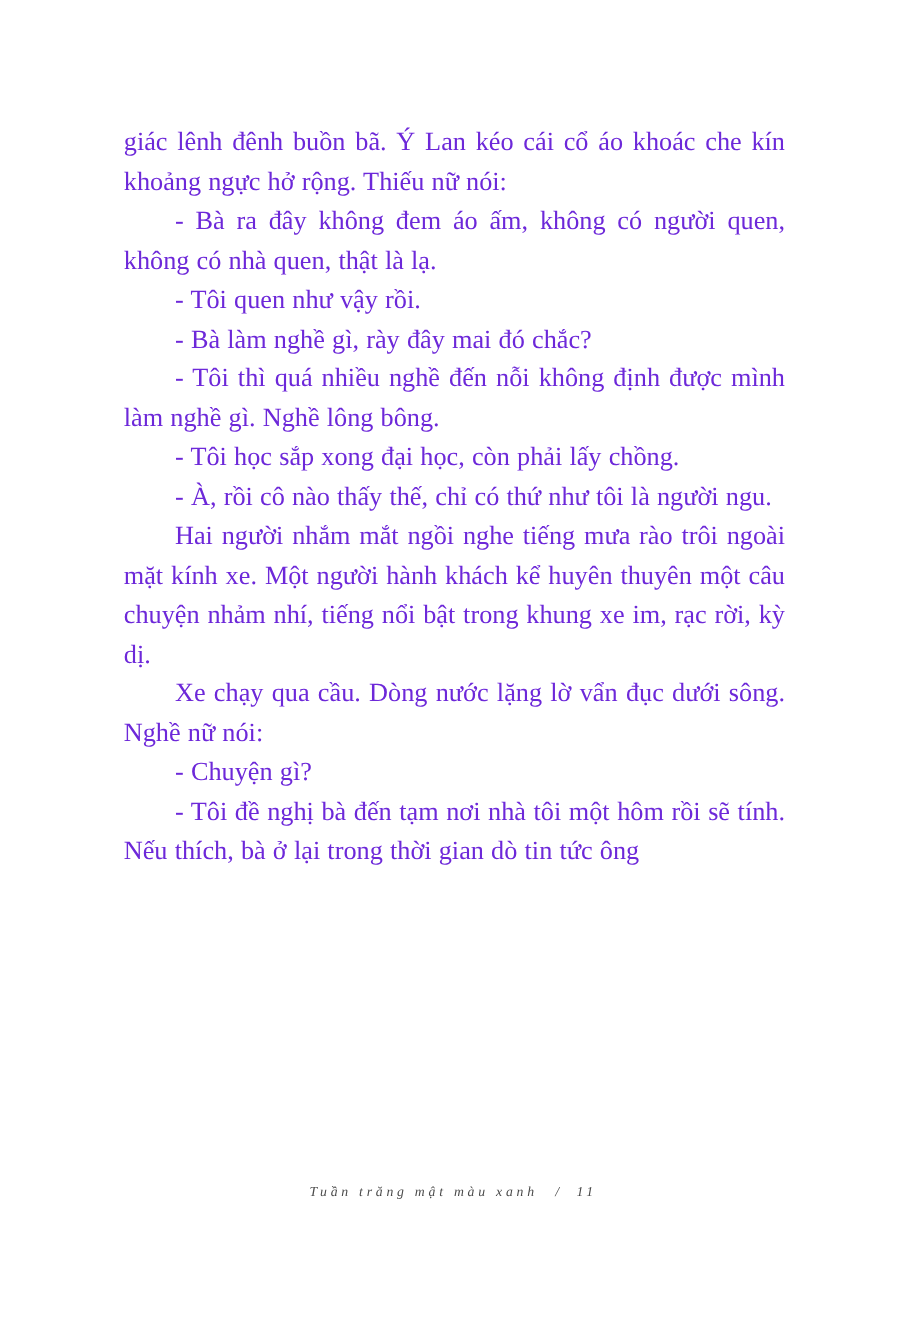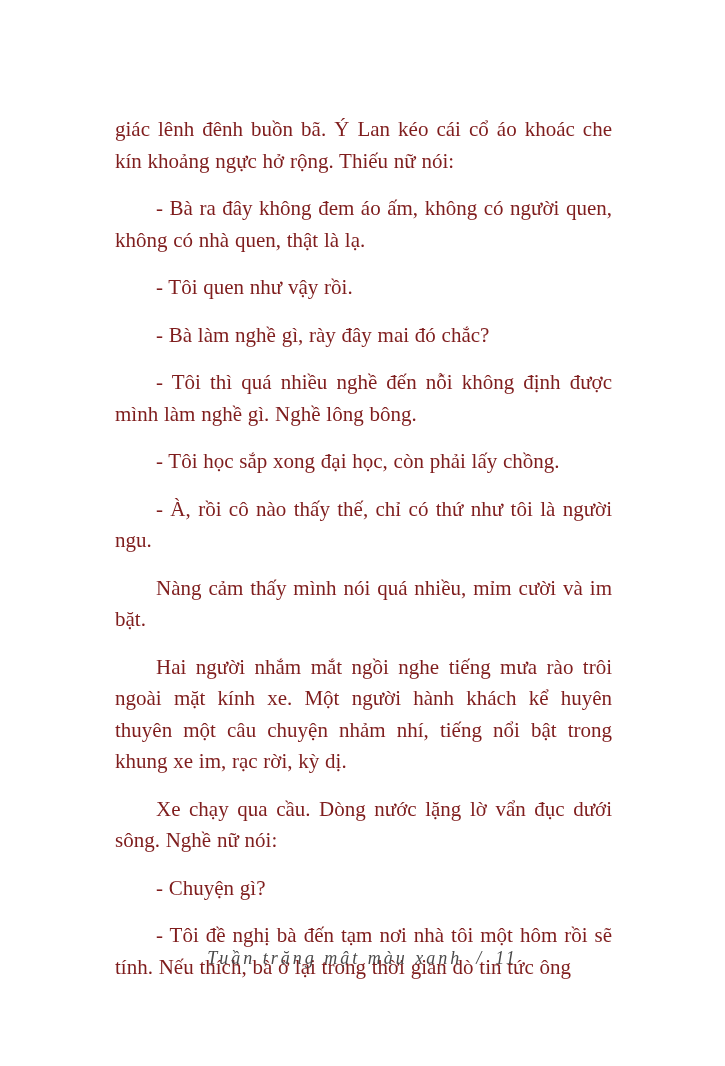--- a/index.html
+++ b/index.html
@@ -15,64 +15,63 @@
     overflow: hidden;
     font-family: "Liberation Serif", serif;
   }
   .body-text {
     position: absolute;
     left: 99px;
     top: 98px;
     width: 529px;
   }
   .para {
-    margin: 16px;
+    margin: 0;
     padding: 0;
     text-align: justify;
     text-indent: 41px;
     font-size: 21px;
     line-height: 31.5px;
-    color: #7f1d1d;
+    color: #6d28d9;
     word-spacing: 0.5px;
   }
   .para.continuation {
     text-indent: 0;
   }
   .footer {
     position: absolute;
     top: 948px;
     left: 0;
     width: 725px;
     display: flex;
     justify-content: center;
     align-items: baseline;
     gap: 14px;
     font-style: italic;
-    font-size: 18px;
+    font-size: 11px;
     letter-spacing: 3px;
     color: #4a4a4a;
   }
   .footer .sep {
     letter-spacing: 0;
   }
 </style>
 </head>
 <body>
 
 <div class="page">
 
   <main class="body-text">
     <p class="para continuation">giác lênh đênh buồn bã. Ý Lan kéo cái cổ áo khoác che kín khoảng ngực hở rộng. Thiếu nữ nói:</p>
     <p class="para">- Bà ra đây không đem áo ấm, không có người quen, không có nhà quen, thật là lạ.</p>
     <p class="para">- Tôi quen như vậy rồi.</p>
     <p class="para">- Bà làm nghề gì, rày đây mai đó chắc?</p>
     <p class="para">- Tôi thì quá nhiều nghề đến nỗi không định được mình làm nghề gì. Nghề lông bông.</p>
     <p class="para">- Tôi học sắp xong đại học, còn phải lấy chồng.</p>
     <p class="para">- À, rồi cô nào thấy thế, chỉ có thứ như tôi là người ngu.</p>
-    <p class="para">Nàng cảm thấy mình nói quá nhiều, mỉm cười và im bặt.</p>
     <p class="para">Hai người nhắm mắt ngồi nghe tiếng mưa rào trôi ngoài mặt kính xe. Một người hành khách kể huyên thuyên một câu chuyện nhảm nhí, tiếng nổi bật trong khung xe im, rạc rời, kỳ dị.</p>
     <p class="para">Xe chạy qua cầu. Dòng nước lặng lờ vẩn đục dưới sông. Nghề nữ nói:</p>
     <p class="para">- Chuyện gì?</p>
     <p class="para">- Tôi đề nghị bà đến tạm nơi nhà tôi một hôm rồi sẽ tính. Nếu thích, bà ở lại trong thời gian dò tin tức ông</p>
   </main>
 
   <footer class="footer">
     <span>Tuần trăng mật màu xanh</span>
     <span class="sep">/</span>
     <span>11</span>

